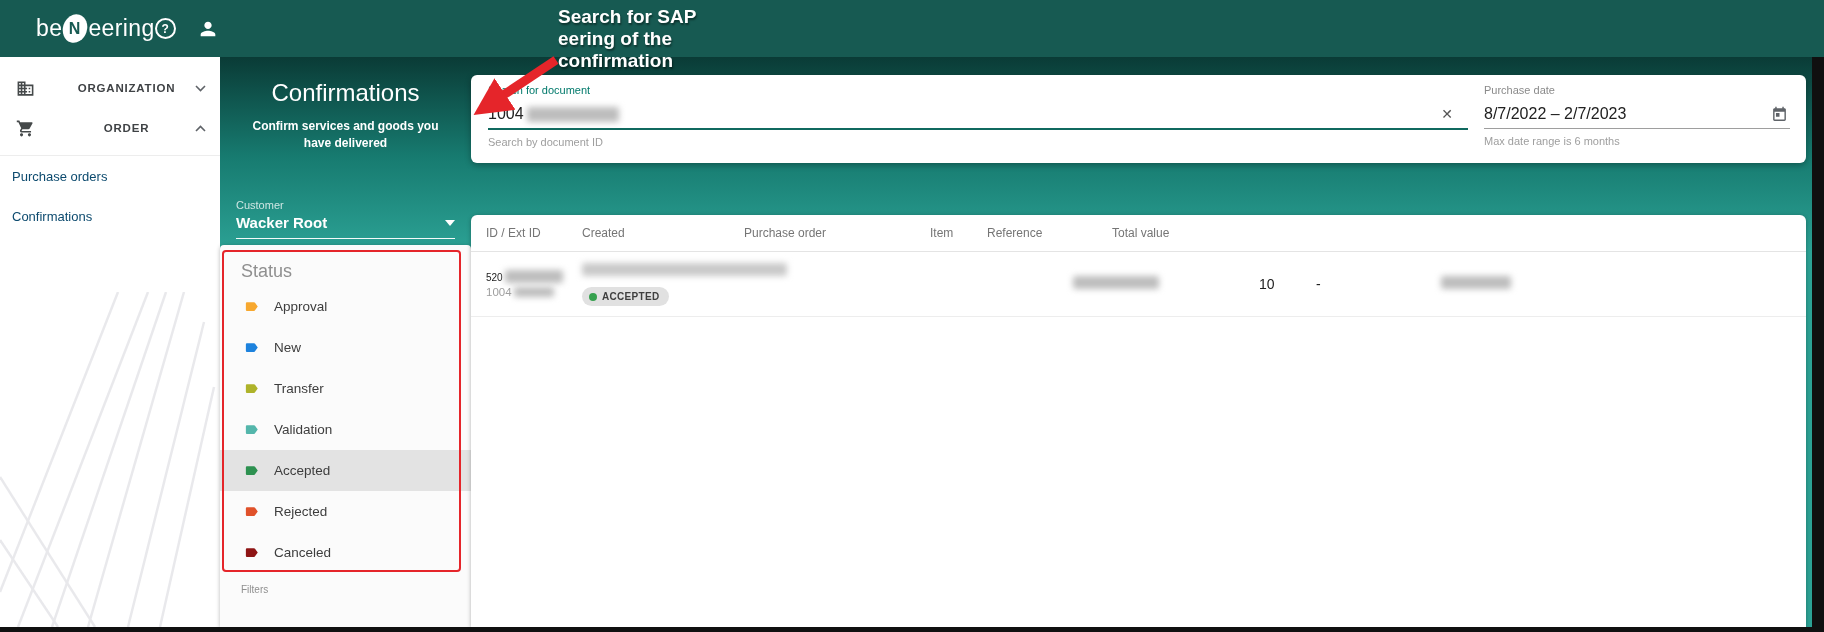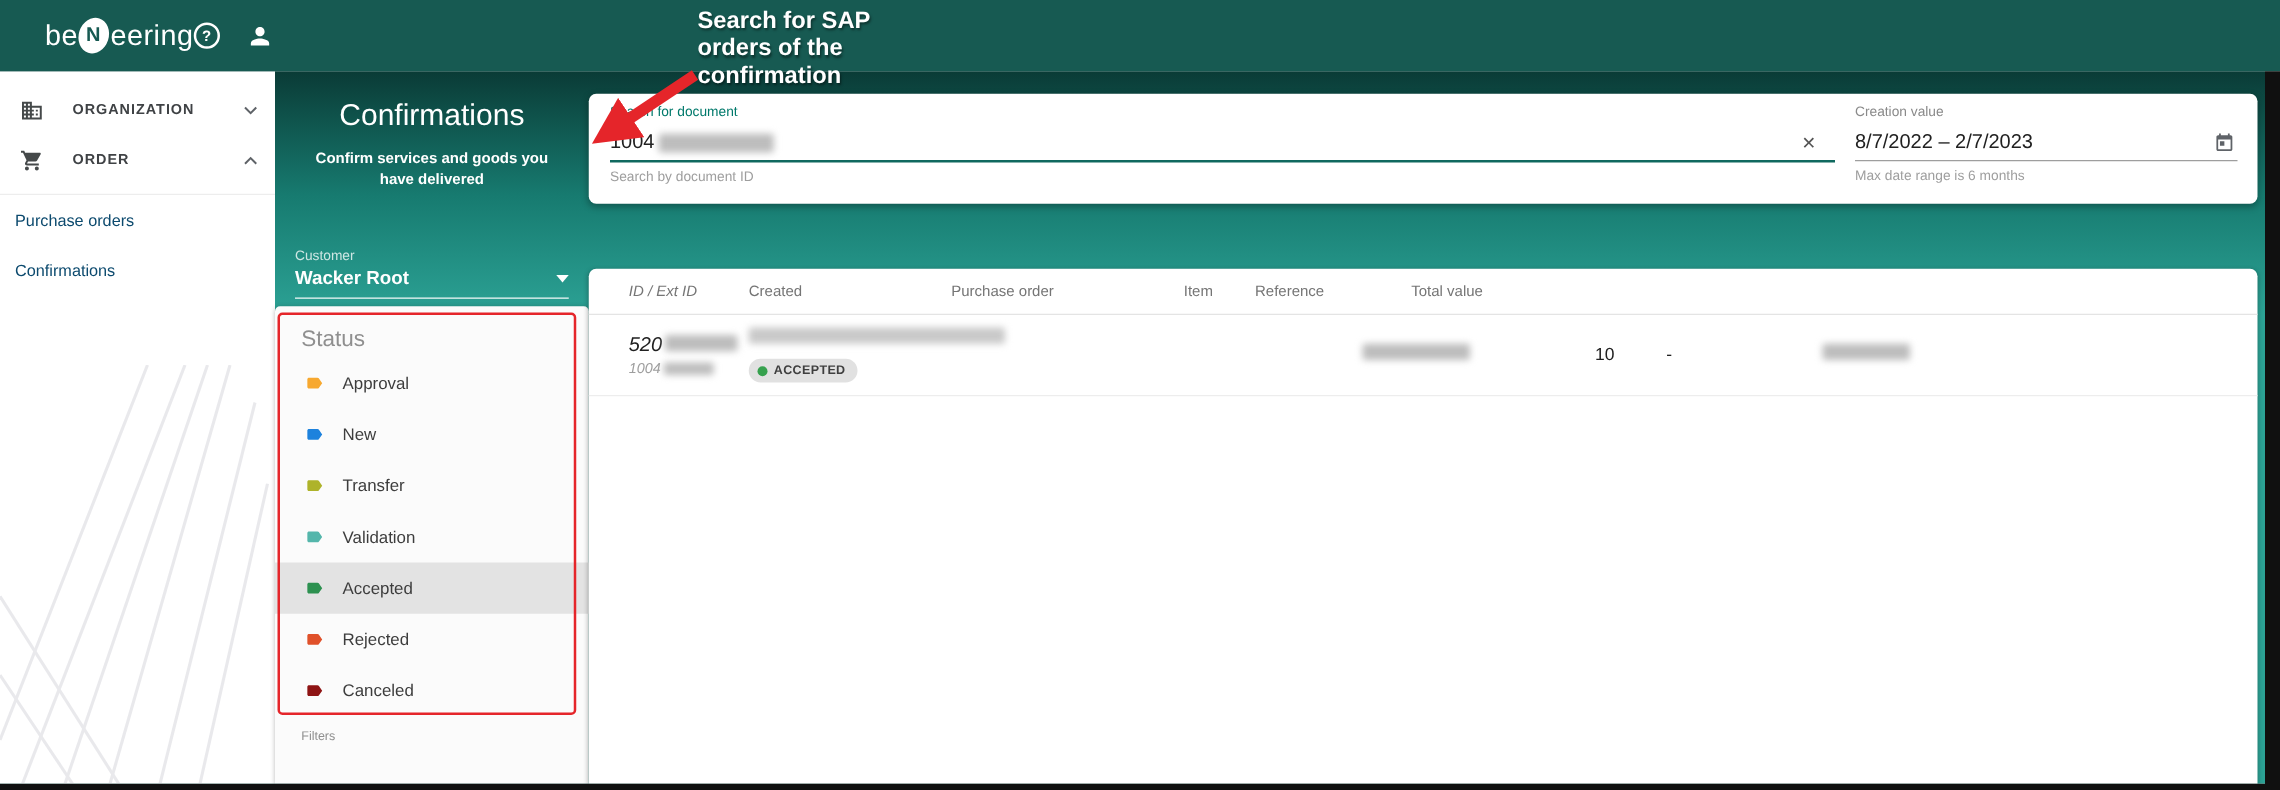--- a/index.html
+++ b/index.html
@@ -17,21 +17,21 @@
   .help-circ{width:17px;height:17px;border:2px solid #fff;border-radius:50%;color:#fff;
              font-size:12px;font-weight:700;display:flex;align-items:center;justify-content:center;cursor:pointer;}
   .person-ic{cursor:pointer;display:flex;}
 
   
   .content{position:absolute;top:57px;left:0;width:1812px;height:570px;display:flex;
            background:linear-gradient(180deg,#0a3b36 0px,#177b70 100px,#2ca295 195px,#2ca295 100%);}
 
   
   .sidebar{width:220px;background:#fff;position:relative;flex:none;}
-  .nav-row{height:40px;display:flex;align-items:center;padding:0 14px 0 16px;gap:0;cursor:pointer;}
+  .nav-row{height:40px;display:flex;align-items:center;padding:0 14px 0 16px;gap:0;cursor:pointer;text-align:center;}
   .nav-row:first-child{margin-top:11px;}
   .nav-ic{width:20px;display:flex;color:#45494a;margin-right:22px;}
   .nav-label{flex:1;font-size:11.5px;font-weight:700;color:#3f4245;letter-spacing:.8px;}
   .chev{display:flex;}
   .sub-list{margin-top:7px;border-top:1px solid #ededed;}
   .sub-item{height:40px;display:flex;align-items:center;padding-left:12px;font-size:13px;color:#0c4a6e;cursor:pointer;}
   .arch{position:absolute;left:0;bottom:0;}
 
   
   .mid-col{width:251px;position:relative;flex:none;}
@@ -71,28 +71,28 @@
   .date-sec{width:306px;padding:9px 16px 0 16px;position:relative;flex:none;}
   .dvalue-row{display:flex;align-items:center;justify-content:space-between;margin-top:4px;height:28px;
               border-bottom:1px solid #9e9e9e;cursor:pointer;}
   .cal-ic{display:flex;margin-right:2px;cursor:pointer;}
 
   .table-panel{position:absolute;top:158px;left:0;right:6px;bottom:0;background:#fff;
                border-radius:6px 6px 0 0;box-shadow:0 1px 4px rgba(0,0,0,.3);}
   .thead{height:36px;display:flex;align-items:center;border-bottom:1px solid #e4e4e4;
          color:#757575;font-size:12px;}
   .trow{height:64px;display:flex;align-items:center;border-bottom:1px solid #ededed;cursor:pointer;}
-  .c-id{width:96px;padding-left:32px;flex:none;font-style:italic;}
+  .c-id{width:96px;padding-left:15px;flex:none;}
   .c-name{width:491px;flex:none;}
   .c-created{width:162px;flex:none;}
   .c-po{width:186px;flex:none;}
   .c-item{width:57px;flex:none;}
   .c-ref{width:125px;flex:none;}
   .c-total{width:120px;flex:none;}
-  .idline1{font-size:16px;color:#212121;display:flex;align-items:flex-start;}
+  .idline1{font-size:10px;color:#212121;display:flex;align-items:flex-end;}
   .idline2{font-size:11.5px;color:#9e9e9e;margin-top:3px;display:flex;align-items:center;}
   .doc-code{font-size:13.5px;color:#44555e;letter-spacing:.2px;}
   .doc-date{font-size:12px;color:#757575;margin-top:3px;}
   .cell-val{font-size:14px;color:#212121;}
   .badge{display:inline-flex;align-items:center;gap:5px;background:#e1e1e1;border-radius:11px;
          padding:4px 10px 4px 7px;margin-top:7px;}
   .badge-dot{width:8px;height:8px;border-radius:50%;background:#36a14e;}
   .badge-txt{font-size:10px;font-weight:700;color:#3f3f3f;letter-spacing:.3px;}
 
   
@@ -251,21 +251,21 @@
           <div class="flabel-teal">Search for document</div>
           <div class="fvalue-row">
             <span class="fvalue">1004</span>
             <span class="blur bl-search"></span>
             <span class="fspacer"></span>
             <span class="clear-x">✕</span>
           </div>
           <div class="fhint">Search by document ID</div>
         </div>
         <div class="date-sec">
-          <div class="flabel-gray">Creation value</div>
+          <div class="flabel-gray">Purchase date</div>
           <div class="dvalue-row">
             <span class="fvalue">8/7/2022 – 2/7/2023</span>
             <span class="cal-ic">
               <svg width="17" height="17" viewBox="0 0 24 24">
                   <path fill="#5f6368" d="M19 3h-1V1h-2v2H8V1H6v2H5c-1.11 0-2 .9-2 2v14c0 1.1.89 2 2 2h14c1.1 0 2-.9 2-2V5c0-1.1-.9-2-2-2zm0 16H5V8h14v11zM7 10h5v5H7z"></path>
                 </svg>
             </span>
           </div>
           <div class="fhint">Max date range is 6 months</div>
         </div>
@@ -311,21 +311,21 @@
           <div class="c-total">
             <span class="blur bl-total"></span>
           </div>
         </div>
       </div>
     </div>
   </div>
 
   <div class="ann-text">
     <div>Search for SAP</div>
-    <div>orders of the</div>
+    <div>eering of the</div>
     <div>confirmation</div>
   </div>
   <svg class="ann-arrow" width="130" height="85">
     <defs>
       <marker id="ah" markerWidth="4.2" markerHeight="4.2" refX="1.2" refY="2.1" orient="auto">
         <polygon points="0 0, 4.2 2.1, 0 4.2" fill="#e5252a"></polygon>
       </marker>
     </defs>
     <line x1="104" y1="12" x2="44" y2="52" stroke="#e5252a" stroke-width="9" marker-end="url(#ah)"></line>
   </svg>

